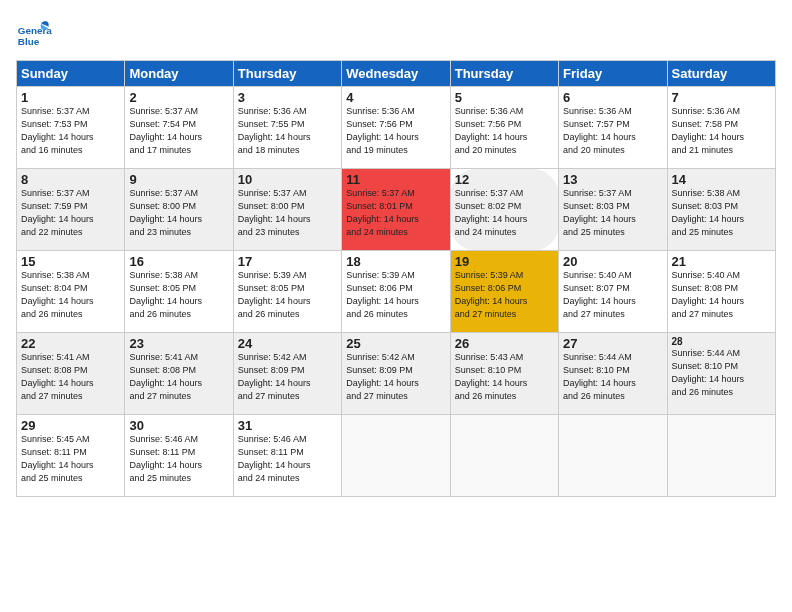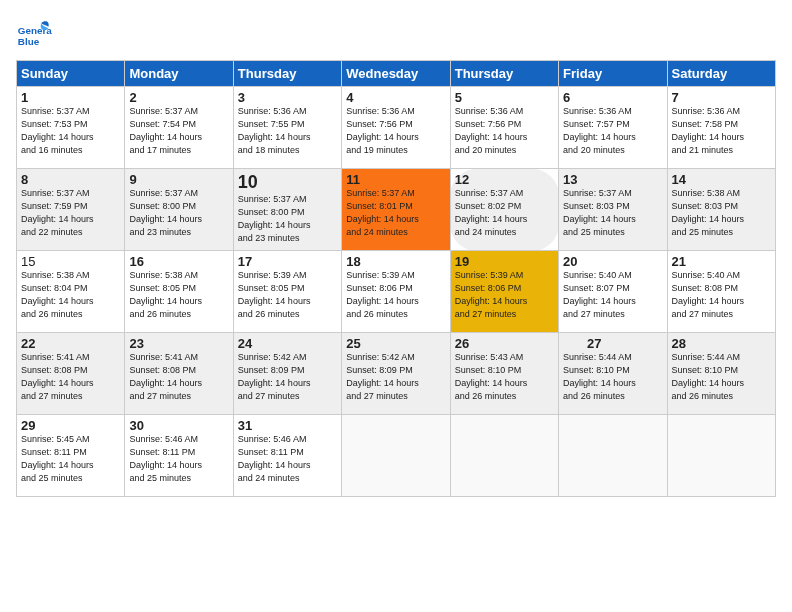--- a/index.html
+++ b/index.html
@@ -104,43 +104,43 @@
         <td style="background-color: rgb(255, 255, 255);"><span style="font-size:13px;font-weight:bold;display:block;">2</span><span style="font-size:9px;line-height:1.45;">Sunrise: 5:37 AM<br>Sunset: 7:54 PM<br>Daylight: 14 hours<br>and 17 minutes</span></td>
         <td style="background-color: rgb(255, 255, 255);"><span style="font-size:13px;font-weight:bold;display:block;">3</span><span style="font-size:9px;line-height:1.45;">Sunrise: 5:36 AM<br>Sunset: 7:55 PM<br>Daylight: 14 hours<br>and 18 minutes</span></td>
         <td style="background-color: rgb(255, 255, 255);"><span style="font-size:13px;font-weight:bold;display:block;">4</span><span style="font-size:9px;line-height:1.45;">Sunrise: 5:36 AM<br>Sunset: 7:56 PM<br>Daylight: 14 hours<br>and 19 minutes</span></td>
         <td style="background-color: rgb(255, 255, 255);"><span style="font-size:13px;font-weight:bold;display:block;">5</span><span style="font-size:9px;line-height:1.45;">Sunrise: 5:36 AM<br>Sunset: 7:56 PM<br>Daylight: 14 hours<br>and 20 minutes</span></td>
         <td style="background-color: rgb(255, 255, 255);"><span style="font-size:13px;font-weight:bold;display:block;">6</span><span style="font-size:9px;line-height:1.45;">Sunrise: 5:36 AM<br>Sunset: 7:57 PM<br>Daylight: 14 hours<br>and 20 minutes</span></td>
         <td style="background-color: rgb(255, 255, 255);"><span style="font-size:13px;font-weight:bold;display:block;">7</span><span style="font-size:9px;line-height:1.45;">Sunrise: 5:36 AM<br>Sunset: 7:58 PM<br>Daylight: 14 hours<br>and 21 minutes</span></td>
       </tr>
       <tr style="background-color: rgb(240, 240, 240);">
         <td style="background-color: rgb(239, 239, 239);"><span style="font-size:13px;font-weight:bold;display:block;">8</span><span style="font-size:9px;line-height:1.45;">Sunrise: 5:37 AM<br>Sunset: 7:59 PM<br>Daylight: 14 hours<br>and 22 minutes</span></td>
         <td style="background-color: rgb(239, 239, 239);"><span style="font-size:13px;font-weight:bold;display:block;">9</span><span style="font-size:9px;line-height:1.45;">Sunrise: 5:37 AM<br>Sunset: 8:00 PM<br>Daylight: 14 hours<br>and 23 minutes</span></td>
-        <td style="background-color: rgb(239, 239, 239);"><span style="font-size:18px;font-weight:bold;display:block;">10</span><span style="font-size:9px;line-height:1.45;">Sunrise: 5:37 AM<br>Sunset: 8:00 PM<br>Daylight: 14 hours<br>and 23 minutes</span></td>
-        <td style="background-color: #f97316;"><span style="font-size:13px;font-weight:bold;display:block;">11</span><span style="font-size:9px;line-height:1.45;">Sunrise: 5:37 AM<br>Sunset: 8:01 PM<br>Daylight: 14 hours<br>and 24 minutes</span></td>
+        <td style="background-color: rgb(239, 239, 239);"><span style="font-size:13px;font-weight:bold;display:block;">10</span><span style="font-size:9px;line-height:1.45;">Sunrise: 5:37 AM<br>Sunset: 8:00 PM<br>Daylight: 14 hours<br>and 23 minutes</span></td>
+        <td style="background-color: #ef4444;"><span style="font-size:13px;font-weight:bold;display:block;">11</span><span style="font-size:9px;line-height:1.45;">Sunrise: 5:37 AM<br>Sunset: 8:01 PM<br>Daylight: 14 hours<br>and 24 minutes</span></td>
         <td style="background-color: rgb(239, 239, 239); border-radius: 27px;"><span style="font-size:13px;font-weight:bold;display:block;">12</span><span style="font-size:9px;line-height:1.45;">Sunrise: 5:37 AM<br>Sunset: 8:02 PM<br>Daylight: 14 hours<br>and 24 minutes</span></td>
         <td style="background-color: rgb(239, 239, 239);"><span style="font-size:13px;font-weight:bold;display:block;">13</span><span style="font-size:9px;line-height:1.45;">Sunrise: 5:37 AM<br>Sunset: 8:03 PM<br>Daylight: 14 hours<br>and 25 minutes</span></td>
         <td style="background-color: rgb(239, 239, 239);"><span style="font-size:13px;font-weight:bold;display:block;">14</span><span style="font-size:9px;line-height:1.45;">Sunrise: 5:38 AM<br>Sunset: 8:03 PM<br>Daylight: 14 hours<br>and 25 minutes</span></td>
       </tr>
       <tr style="background-color: rgb(255, 255, 255);">
-        <td style="background-color: rgb(255, 255, 255);"><span style="font-size:13px;font-weight:normal;display:block;">15</span><span style="font-size:9px;line-height:1.45;">Sunrise: 5:38 AM<br>Sunset: 8:04 PM<br>Daylight: 14 hours<br>and 26 minutes</span></td>
+        <td style="background-color: rgb(255, 255, 255);"><span style="font-size:13px;font-weight:bold;display:block;">15</span><span style="font-size:9px;line-height:1.45;">Sunrise: 5:38 AM<br>Sunset: 8:04 PM<br>Daylight: 14 hours<br>and 26 minutes</span></td>
         <td style="background-color: rgb(255, 255, 255);"><span style="font-size:13px;font-weight:bold;display:block;">16</span><span style="font-size:9px;line-height:1.45;">Sunrise: 5:38 AM<br>Sunset: 8:05 PM<br>Daylight: 14 hours<br>and 26 minutes</span></td>
         <td style="background-color: rgb(255, 255, 255);"><span style="font-size:13px;font-weight:bold;display:block;">17</span><span style="font-size:9px;line-height:1.45;">Sunrise: 5:39 AM<br>Sunset: 8:05 PM<br>Daylight: 14 hours<br>and 26 minutes</span></td>
         <td style="background-color: rgb(255, 255, 255);"><span style="font-size:13px;font-weight:bold;display:block;">18</span><span style="font-size:9px;line-height:1.45;">Sunrise: 5:39 AM<br>Sunset: 8:06 PM<br>Daylight: 14 hours<br>and 26 minutes</span></td>
         <td style="background-color: #eab308;"><span style="font-size:13px;font-weight:bold;display:block;">19</span><span style="font-size:9px;line-height:1.45;">Sunrise: 5:39 AM<br>Sunset: 8:06 PM<br>Daylight: 14 hours<br>and 27 minutes</span></td>
         <td style="background-color: rgb(255, 255, 255);"><span style="font-size:13px;font-weight:bold;display:block;">20</span><span style="font-size:9px;line-height:1.45;">Sunrise: 5:40 AM<br>Sunset: 8:07 PM<br>Daylight: 14 hours<br>and 27 minutes</span></td>
         <td style="background-color: rgb(255, 255, 255);"><span style="font-size:13px;font-weight:bold;display:block;">21</span><span style="font-size:9px;line-height:1.45;">Sunrise: 5:40 AM<br>Sunset: 8:08 PM<br>Daylight: 14 hours<br>and 27 minutes</span></td>
       </tr>
       <tr style="background-color: rgb(240, 240, 240);">
         <td style="background-color: rgb(239, 239, 239); margin-left: 48px;"><span style="font-size:13px;font-weight:bold;display:block;">22</span><span style="font-size:9px;line-height:1.45;">Sunrise: 5:41 AM<br>Sunset: 8:08 PM<br>Daylight: 14 hours<br>and 27 minutes</span></td>
         <td style="background-color: rgb(239, 239, 239);"><span style="font-size:13px;font-weight:bold;display:block;">23</span><span style="font-size:9px;line-height:1.45;">Sunrise: 5:41 AM<br>Sunset: 8:08 PM<br>Daylight: 14 hours<br>and 27 minutes</span></td>
         <td style="background-color: rgb(239, 239, 239);"><span style="font-size:13px;font-weight:bold;display:block;">24</span><span style="font-size:9px;line-height:1.45;">Sunrise: 5:42 AM<br>Sunset: 8:09 PM<br>Daylight: 14 hours<br>and 27 minutes</span></td>
         <td style="background-color: rgb(239, 239, 239);"><span style="font-size:13px;font-weight:bold;display:block;">25</span><span style="font-size:9px;line-height:1.45;">Sunrise: 5:42 AM<br>Sunset: 8:09 PM<br>Daylight: 14 hours<br>and 27 minutes</span></td>
         <td style="background-color: rgb(239, 239, 239);"><span style="font-size:13px;font-weight:bold;display:block;">26</span><span style="font-size:9px;line-height:1.45;">Sunrise: 5:43 AM<br>Sunset: 8:10 PM<br>Daylight: 14 hours<br>and 26 minutes</span></td>
-        <td style="background-color: rgb(239, 239, 239);"><span style="font-size:13px;font-weight:bold;display:block;margin-left:24px;">27</span><span style="font-size:9px;line-height:1.45;">Sunrise: 5:44 AM<br>Sunset: 8:10 PM<br>Daylight: 14 hours<br>and 26 minutes</span></td>
-        <td style="background-color: rgb(239, 239, 239);"><span style="font-size:13px;font-weight:bold;display:block;">28</span><span style="font-size:9px;line-height:1.45;">Sunrise: 5:44 AM<br>Sunset: 8:10 PM<br>Daylight: 14 hours<br>and 26 minutes</span></td>
+        <td style="background-color: rgb(239, 239, 239);"><span style="font-size:13px;font-weight:bold;display:block;">27</span><span style="font-size:9px;line-height:1.45;">Sunrise: 5:44 AM<br>Sunset: 8:10 PM<br>Daylight: 14 hours<br>and 26 minutes</span></td>
+        <td style="background-color: rgb(239, 239, 239);"><span style="font-size:10px;font-weight:bold;display:block;">28</span><span style="font-size:9px;line-height:1.45;">Sunrise: 5:44 AM<br>Sunset: 8:10 PM<br>Daylight: 14 hours<br>and 26 minutes</span></td>
       </tr>
       <tr style="background-color: rgb(255, 255, 255);">
         <td style="background-color: rgb(255, 255, 255);"><span style="font-size:13px;font-weight:bold;display:block;">29</span><span style="font-size:9px;line-height:1.45;">Sunrise: 5:45 AM<br>Sunset: 8:11 PM<br>Daylight: 14 hours<br>and 25 minutes</span></td>
         <td style="background-color: rgb(255, 255, 255);"><span style="font-size:13px;font-weight:bold;display:block;">30</span><span style="font-size:9px;line-height:1.45;">Sunrise: 5:46 AM<br>Sunset: 8:11 PM<br>Daylight: 14 hours<br>and 25 minutes</span></td>
         <td style="background-color: rgb(255, 255, 255);"><span style="font-size:13px;font-weight:bold;display:block;">31</span><span style="font-size:9px;line-height:1.45;">Sunrise: 5:46 AM<br>Sunset: 8:11 PM<br>Daylight: 14 hours<br>and 24 minutes</span></td>
         <td style="background-color: rgb(249, 249, 249);"></td>
         <td style="background-color: rgb(249, 249, 249);"></td>
         <td style="background-color: rgb(249, 249, 249);"></td>
         <td style="background-color: rgb(249, 249, 249);"></td>
       </tr>

